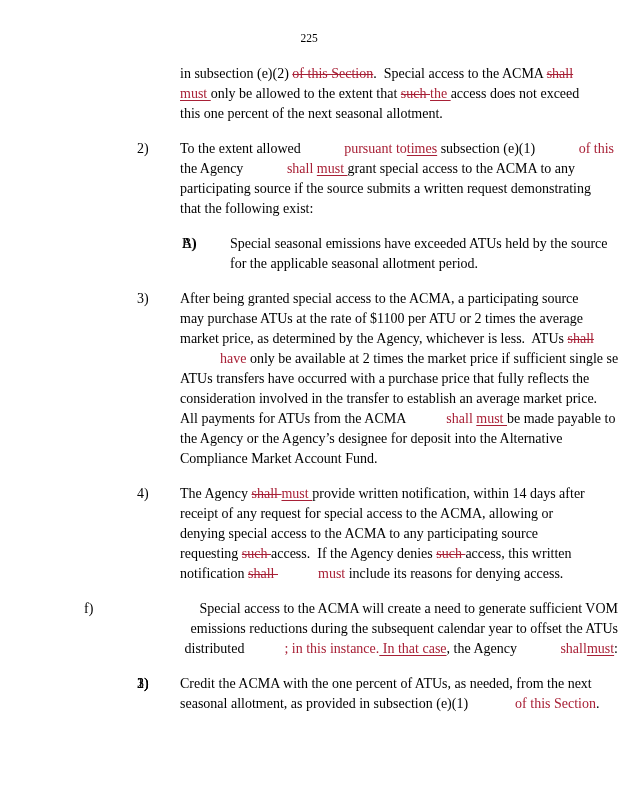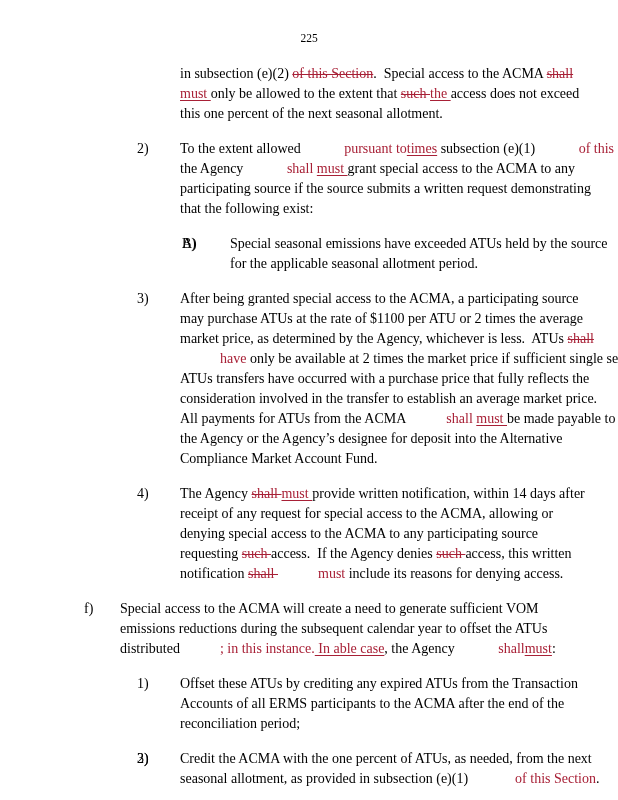--- a/index.html
+++ b/index.html
@@ -47,21 +47,21 @@
     white-space: pre;
     margin: 0;
   }
   
   .ind-para  .text  { margin-left: 180px; }
   .ind-num   .label { left: 137px; }
   .ind-num   .text  { margin-left: 180px; }
   .ind-alpha .label { left: 182px; }
   .ind-alpha .text  { margin-left: 230px; }
   .ind-f     .label { left: 84px; }
-  .ind-f     .text  { margin-left: 120px; }
+  .ind-f     .text  { margin-left: 120px; text-align: right; }
 
   
   .run-n { color: var(--ink); }
   .run-d {
     color: var(--red);
     text-decoration: line-through;
     text-decoration-thickness: 1px;
   }
   .run-i {
     color: var(--red);
@@ -115,27 +115,24 @@
     <p class="text"><span class="run-n">The Agency </span><span class="run-d">shall </span><span class="run-i">must </span><span class="run-n">provide written notification, within 14 days after
 receipt of any request for special access to the ACMA, allowing or
 denying special access to the ACMA to any participating source
 requesting </span><span class="run-d">such </span><span class="run-n">access.  If the Agency denies </span><span class="run-d">such </span><span class="run-n">access, this written
 notification </span><span class="run-d">shall </span><span class="run-r">must</span><span class="run-n"> include its reasons for denying access.</span></p>
   </div>
       <div class="block ind-f">
     <span class="label">f)</span>
     <p class="text"><span class="run-n">Special access to the ACMA will create a need to generate sufficient VOM
 emissions reductions during the subsequent calendar year to offset the ATUs
-distributed</span><span class="run-r">; in this instance.</span><span class="run-i"> In able case</span><span class="run-n">, the Agency </span><span class="run-r">shall</span><span class="run-i">must</span><span class="run-n">:</span></p>
+distributed</span><span class="run-r">; in this instance.</span><span class="run-i"> In that case</span><span class="run-n">, the Agency </span><span class="run-r">shall</span><span class="run-i">must</span><span class="run-n">:</span></p>
   </div>
       <div class="block ind-num">
     <span class="label">1)</span>
-    <p class="text"><span class="run-n">Offset these ATUs by crediting any expired ATUs from the Transaction
-Accounts of all ERMS participants to the ACMA after the end of the
-reconciliation period;</span></p>
   </div>
       <div class="block ind-num">
     <span class="label">2)</span>
   </div>
       <div class="block ind-num">
     <span class="label">3)</span>
     <p class="text"><span class="run-n">Credit the ACMA with the one percent of ATUs, as needed, from the next
 seasonal allotment, as provided in subsection (e)(1) </span><span class="run-r"> of this Section</span><span class="run-n">.</span></p>
   </div>
     </main>

